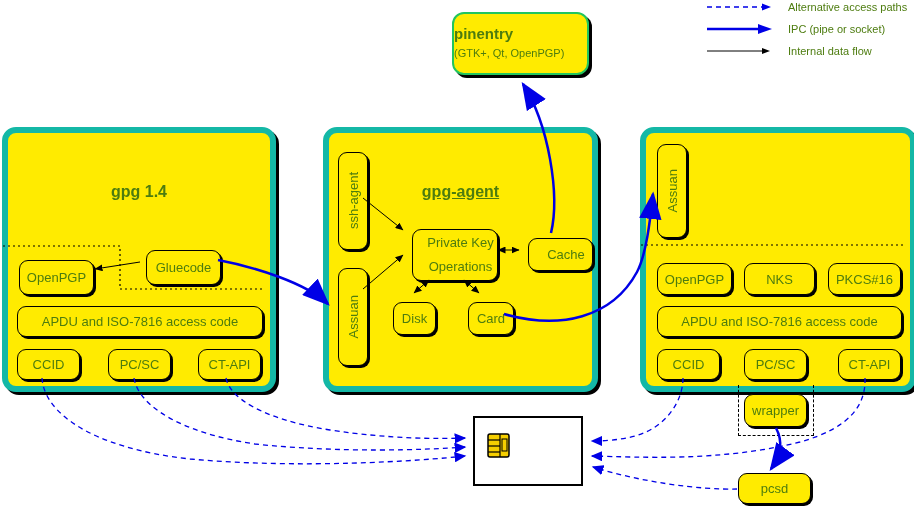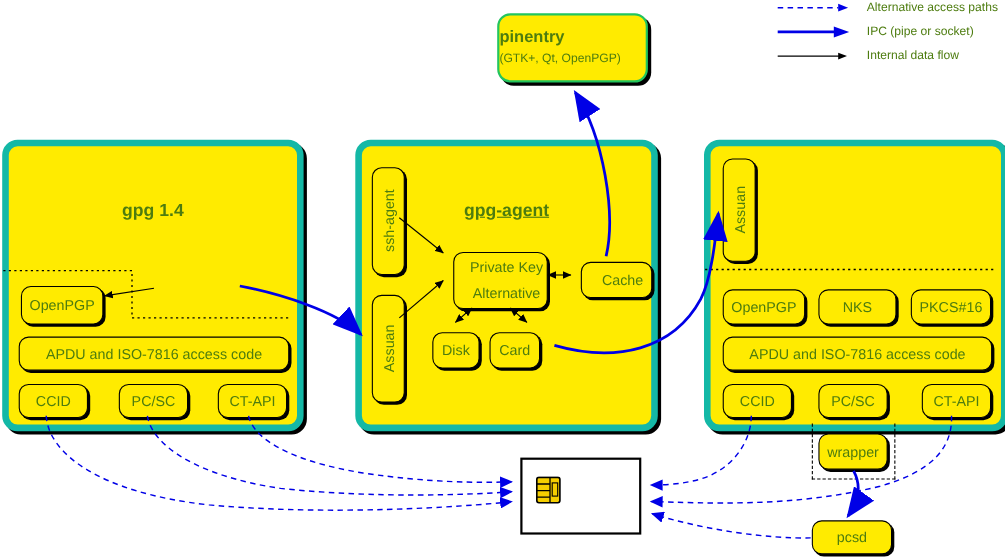--- a/index.html
+++ b/index.html
@@ -80,20 +80,23 @@
   <div class="pinentry-box" style="left:452px;top:12px;width:133px;height:59px;">
     <div class="pinentry-title">pinentry</div>
     <div class="pinentry-sub">(GTK+, Qt, OpenPGP)</div>
   </div>
 
   <div class="panel" style="left:2px;top:127px;width:262px;height:253px;">
     <div class="panel-title" style="top:50px;">gpg 1.4</div>
     <div class="node" style="left:11px;top:127px;width:73px;height:33px;">
       <span>OpenPGP</span>
     </div>
+    <div class="node" style="left:138px;top:117px;width:73px;height:33px;">
+      <span>Gluecode</span>
+    </div>
     <div class="node" style="left:9px;top:173px;width:244px;height:29px;">
       <span>APDU and ISO-7816 access code</span>
     </div>
     <div class="node" style="left:9px;top:216px;width:61px;height:29px;">
       <span>CCID</span>
     </div>
     <div class="node" style="left:100px;top:216px;width:61px;height:29px;">
       <span>PC/SC</span>
     </div>
     <div class="node" style="left:190px;top:216px;width:61px;height:29px;">
@@ -104,29 +107,29 @@
   <div class="panel" style="left:323px;top:127px;width:263px;height:253px;">
     <div class="panel-title" style="top:50px;text-decoration:underline;">gpg-agent</div>
     <div class="node" style="left:9px;top:19px;width:28px;height:96px;">
       <span class="vnode">ssh-agent</span>
     </div>
     <div class="node" style="left:9px;top:135px;width:28px;height:96px;">
       <span class="vnode">Assuan</span>
     </div>
     <div class="node pko" style="left:83px;top:96px;width:73px;height:50px;">
       <span>Private Key</span>
-      <span>Alternative</span>
+      <span>Operations</span>
     </div>
     <div class="node" style="left:199px;top:105px;width:52px;height:31px;padding-left:11px;">
       <span>Cache</span>
     </div>
     <div class="node" style="left:64px;top:169px;width:41px;height:31px;">
       <span>Disk</span>
     </div>
-    <div class="node" style="left:116px;top:169px;width:44px;height:31px;justify-content:center;">
+    <div class="node" style="left:139px;top:169px;width:44px;height:31px;justify-content:center;">
       <span>Card</span>
     </div>
   </div>
 
   <div class="panel" style="left:640px;top:127px;width:264px;height:253px;">
     <div class="node" style="left:11px;top:11px;width:28px;height:92px;">
       <span class="vnode">Assuan</span>
     </div>
     <div class="node" style="left:11px;top:130px;width:73px;height:30px;">
       <span>OpenPGP</span>

